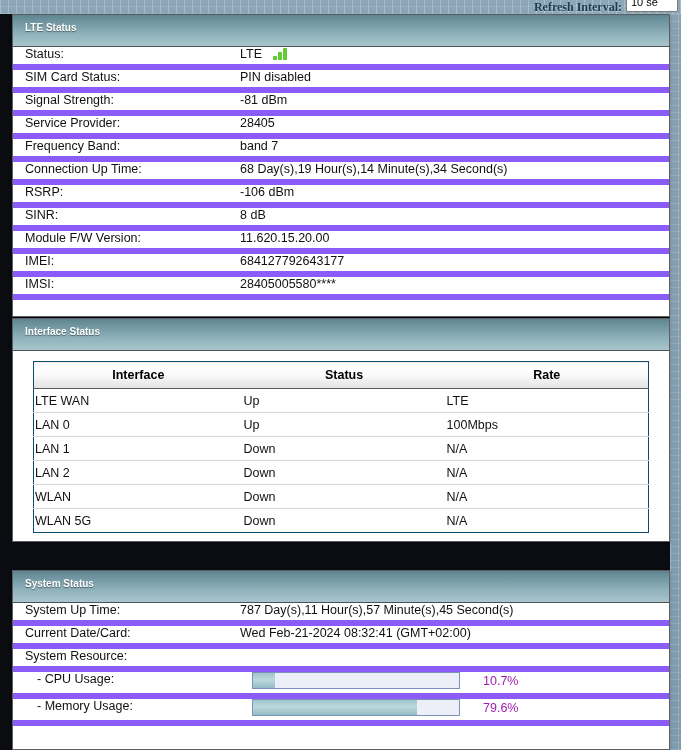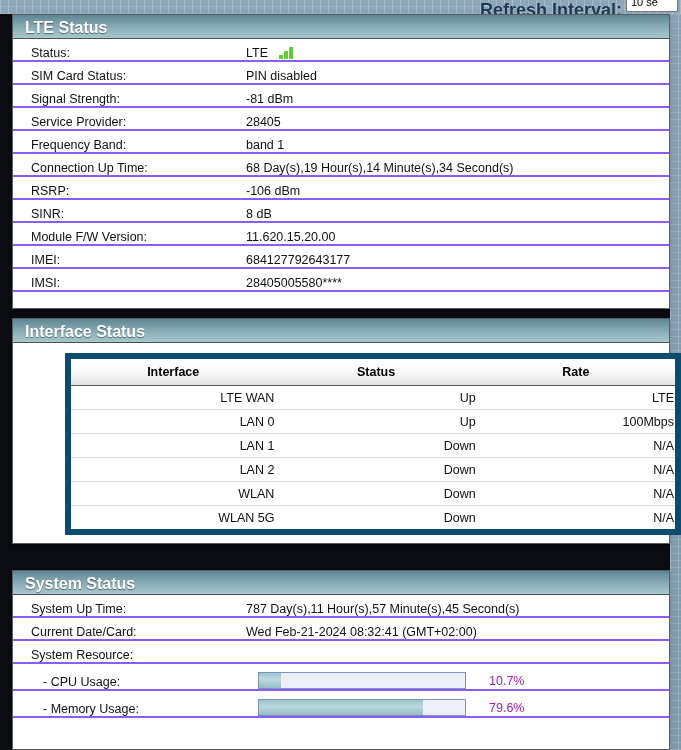--- a/index.html
+++ b/index.html
@@ -17,23 +17,24 @@
   .topbar{
     position:absolute;left:0;top:0;width:681px;height:14px;
     background:
       repeating-linear-gradient(90deg, rgba(255,255,255,.22) 0 1px, rgba(0,0,0,0) 1px 8px),
       repeating-linear-gradient(0deg, rgba(255,255,255,.14) 0 1px, rgba(0,0,0,0) 1px 7px),
       linear-gradient(#8ea7b8,#8ba4b6);
     overflow:hidden;
   }
   .refresh-label{
     position:absolute;right:59px;top:0px;
-    font-size:18px;font-weight:bold;color:#1b3a52;
+    font-size:12px;font-weight:bold;color:#1b3a52;
     text-shadow:0 1px 0 rgba(255,255,255,.35);
     white-space:nowrap;
+    font-family:Liberation Serif, serif;
   }
   .refresh-select{
     position:absolute;right:3px;top:-6px;
     width:52px;height:18px;
     background:#fff;border:1px solid #7d7d7d;border-radius:2px;
     font-size:11px;color:#000;
     padding:1px 2px 0 4px;box-sizing:border-box;
     overflow:hidden;white-space:nowrap;
   }
 
@@ -48,64 +49,63 @@
 
   
   .panel{
     position:absolute;left:12px;width:658px;
     background:#fff;
     border:1px solid #5b5f63;
     box-sizing:border-box;
     box-shadow:0 1px 2px rgba(0,0,0,.5);
   }
   .panel-head{
-    height:24px;line-height:26px;
+    height:32px;line-height:26px;
     padding-left:12px;
-    font-size:16px;font-weight:bold;color:#ffffff;
+    font-size:10px;font-weight:bold;color:#ffffff;
     text-shadow:0 1px 1px rgba(0,0,0,.45);
     background:linear-gradient(to bottom,#5d8490 0%,#6e939e 18%,#8fb2bb 62%,#a9c6cd 100%);
     border-bottom:1px solid #4a5256;
     box-sizing:border-box;
   }
   .panel-body{background:#fff;}
 
   
   .kv{
-    display:flex;align-items:flex-end;
+    display:flex;align-items:flex-start;
     height:23px;
-    border-bottom:2px solid #8b5cf6;
+    border-bottom:6px solid #8b5cf6;
     box-sizing:border-box;
-    padding-left:18px;
+    padding-left:12px;
   }
   .kv:last-child{border-bottom:none;}
   .kv .k{width:215px;flex:none;color:#111;}
   .kv .v{flex:1;color:#111;display:flex;align-items:center;}
 
   
   .bars{display:inline-flex;align-items:flex-end;height:12px;margin-left:11px;gap:1.5px;}
   .bars i{display:block;width:3.5px;background:#63cc33;border-radius:.5px;}
   .bars i:nth-child(1){height:4px;}
   .bars i:nth-child(2){height:8px;}
   .bars i:nth-child(3){height:12px;}
 
   
   .tbl-wrap{padding:10px 20px 8px 20px;}
   table.iface{
     width:100%;border-collapse:collapse;
-    border:6px solid #0c4a6e;
-    margin-left:32px;
+    border:1px solid #0c4a6e;
   }
   table.iface th{
     height:24px;font-size:12.5px;font-weight:bold;color:#000;
     background:linear-gradient(to bottom,#ffffff 0%,#fbfbfb 45%,#e2e2e2 100%);
     border-bottom:1px solid #58595b;
     text-align:center;
   }
   table.iface td{
-    height:21px;text-align:right;font-size:12.5px;color:#111;
+    height:21px;text-align:left;font-size:12.5px;color:#111;
     border-bottom:1px solid #d9d9d9;background:#fff;
   }
   table.iface tr:last-child td{border-bottom:none;}
   .col-iface{width:34%;}
   .col-status{width:33%;}
   .col-rate{width:33%;}
 
   
   .kv.usage{height:27px;}
   .kv.usage .k{padding-left:12px;}
@@ -163,21 +163,21 @@
         <div class="v">-81 dBm</div>
       </div>
 
       <div class="kv">
         <div class="k">Service Provider:</div>
         <div class="v">28405</div>
       </div>
 
       <div class="kv">
         <div class="k">Frequency Band:</div>
-        <div class="v">band 1</div>
+        <div class="v">band 7</div>
       </div>
 
       <div class="kv">
         <div class="k">Connection Up Time:</div>
         <div class="v">68 Day(s),19 Hour(s),14 Minute(s),34 Second(s)</div>
       </div>
 
       <div class="kv">
         <div class="k">RSRP:</div>
         <div class="v">-106 dBm</div>

